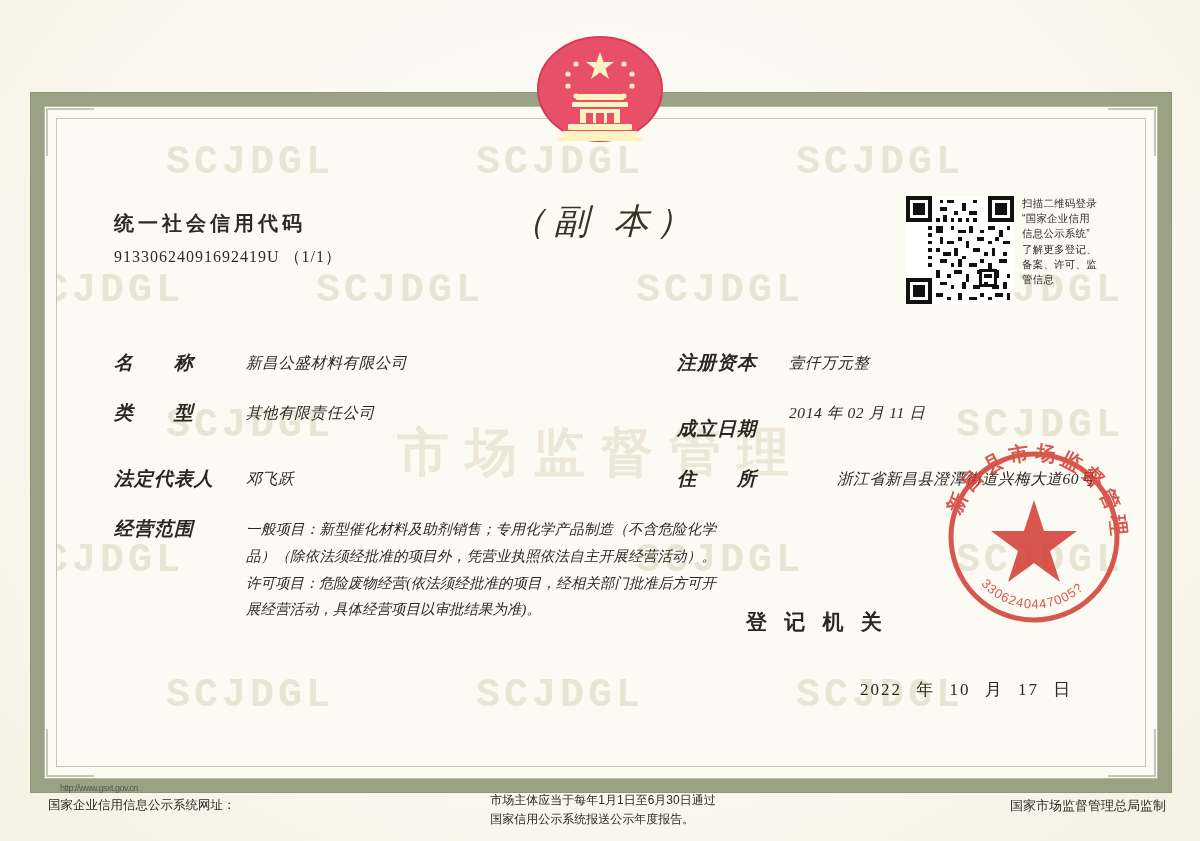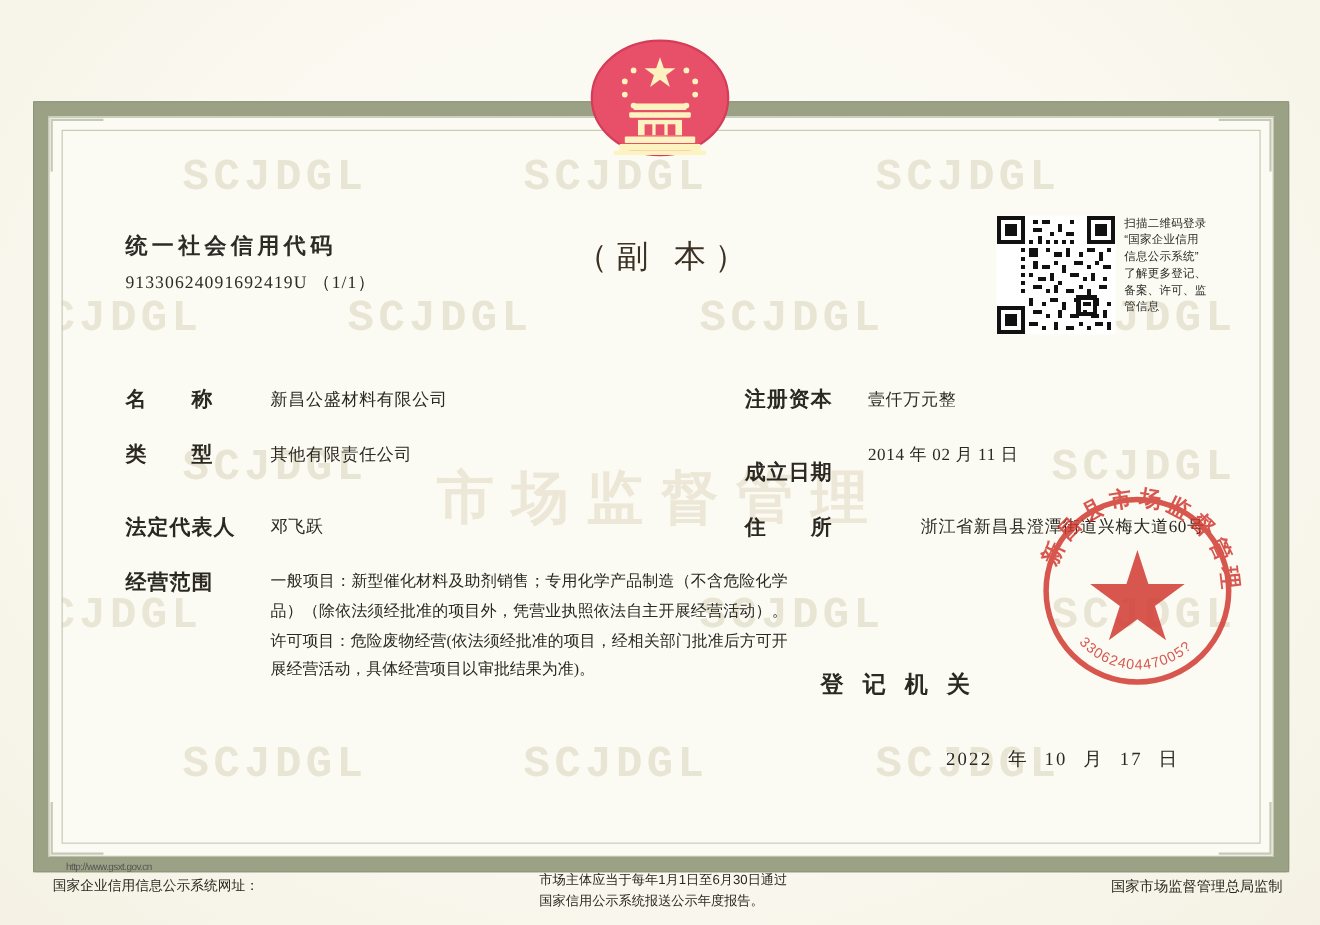--- a/index.html
+++ b/index.html
@@ -108,35 +108,36 @@
 
   .title{
     position:absolute;left:0;right:0;top:78px;text-align:center;
   }
   .title h1{
     margin:0;font-size:60px;letter-spacing:18px;color:#3a3024;font-weight:bold;
     font-family:"Liberation Serif","DejaVu Serif",serif;
     text-indent:18px;
   }
   .title .sub{
-    margin-top:18px;font-size:29px;letter-spacing:8px;color:#3a3024;
+    margin-top:2px;font-size:35px;letter-spacing:8px;color:#3a3024;
     text-indent:8px;
+    font-style:italic;
   }
 
   
   .qr-wrap{position:absolute;right:46px;top:78px;display:flex;gap:8px;}
   .qr{width:108px;height:108px;background:#fff;}
   .qr-note{
     width:78px;font-size:10.5px;line-height:1.45;color:#2e2b26;
     font-family:"Liberation Sans",sans-serif;
     letter-spacing:.2px;
   }
 
   
-  .fields{position:absolute;left:58px;top:232px;right:46px;}
+  .fields{position:absolute;left:58px;top:232px;right:46px;font-style:italic;}
   .row{display:flex;margin-bottom:24px;}
   .lbl{
     width:132px;flex:none;font-size:19px;font-weight:bold;color:#2b2821;
     letter-spacing:1px;
     display:flex;justify-content:space-between;
   }
   .val{
     font-size:15.5px;color:#2b2821;letter-spacing:.6px;padding-top:3px;
     font-family:"Liberation Serif",serif;
   }

